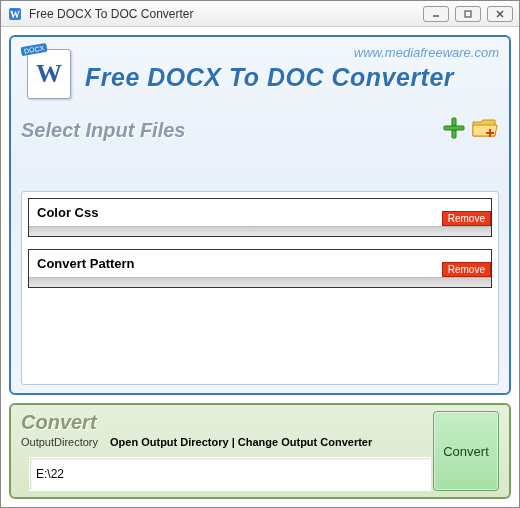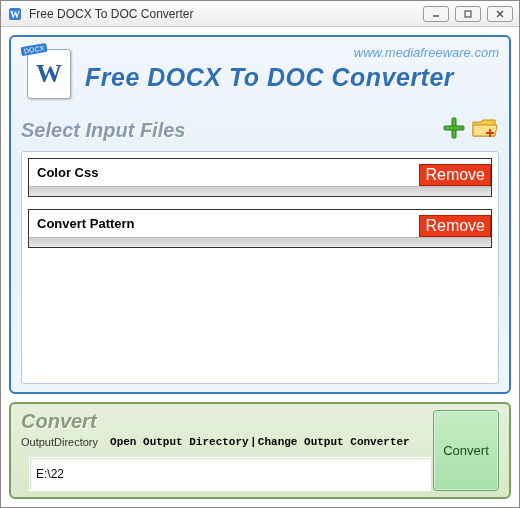--- a/index.html
+++ b/index.html
@@ -122,41 +122,42 @@
     font-size: 25px;
     font-weight: bold;
     font-style: italic;
     letter-spacing: 0.5px;
     text-shadow: 1px 1px 0 #fff;
   }
   .section-row {
     display: flex;
     align-items: center;
     justify-content: space-between;
-    margin: 10px 0 6px 0;
+    margin: 10px 0 22px 0;
   }
   .section-title {
     color: #8a9bb0;
     font-size: 20px;
     font-weight: bold;
     font-style: italic;
     text-shadow: 1px 1px 0 #fff;
   }
   .toolbar-icons {
     display: flex;
     gap: 4px;
     align-items: center;
   }
   .file-list {
     flex: 1;
     background: #fff;
     border: 1px solid #b8c8e0;
     border-radius: 3px;
     padding: 6px;
     overflow: auto;
+    margin-top: 24px;
   }
   .file-item {
     border: 1px solid #333;
     background: #fff;
     margin-bottom: 12px;
     position: relative;
   }
   .file-name {
     padding: 6px 8px;
     font-size: 13px;
@@ -168,21 +169,21 @@
     background: linear-gradient(#cfcfcf, #e8e8e8);
     border-top: 1px solid #bbb;
     position: relative;
   }
   .remove-btn {
     position: absolute;
     right: 0;
     bottom: 10px;
     background: #e83a1a;
     color: #fff;
-    font-size: 16px;
+    font-size: 10px;
     padding: 1px 5px;
     cursor: pointer;
     border: 1px solid #b02000;
   }
   .convert-panel {
     border: 2px solid #7aa060;
     border-radius: 6px;
     background: linear-gradient(#e6f0dc, #d8e8c8);
     padding: 6px 10px;
     display: flex;
@@ -206,21 +207,21 @@
     gap: 12px;
     font-size: 11px;
     margin-bottom: 9px;
   }
   .dir-label { color: #333; }
   .dir-links {
     font-weight: bold;
     color: #000;
     white-space: nowrap;
   }
-  .dir-link { cursor: pointer; font-family: Liberation Mono, monospace; }
+  .dir-link { cursor: pointer; }
   .dir-input {
     width: 100%;
     height: 34px;
     border: 1px solid #fff;
     background: #fff;
     box-shadow: inset 1px 1px 2px rgba(0,0,0,0.15);
     padding: 0 6px;
     font-size: 12px;
     margin-left: 8px;
   }

